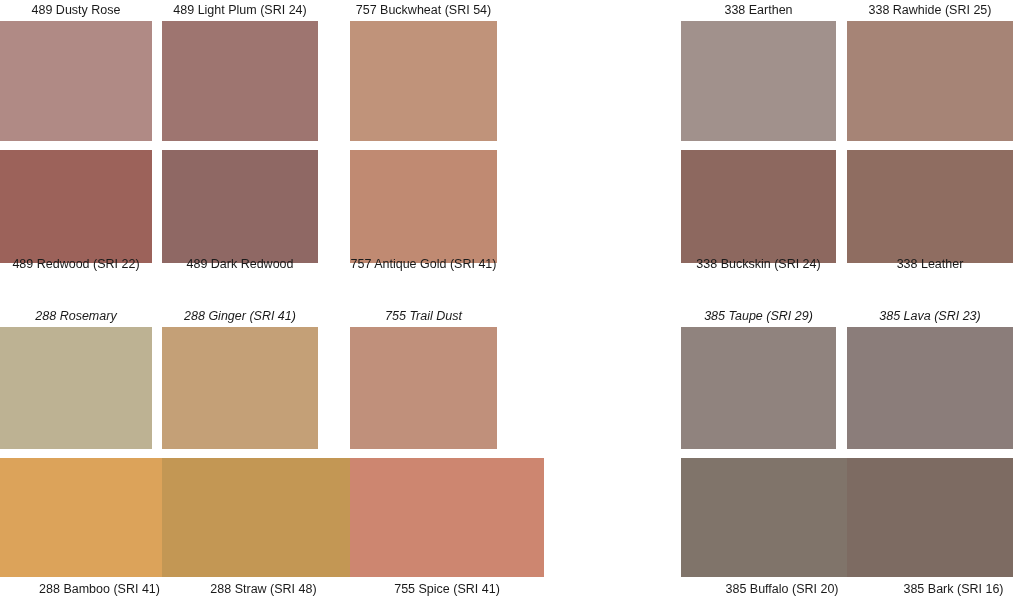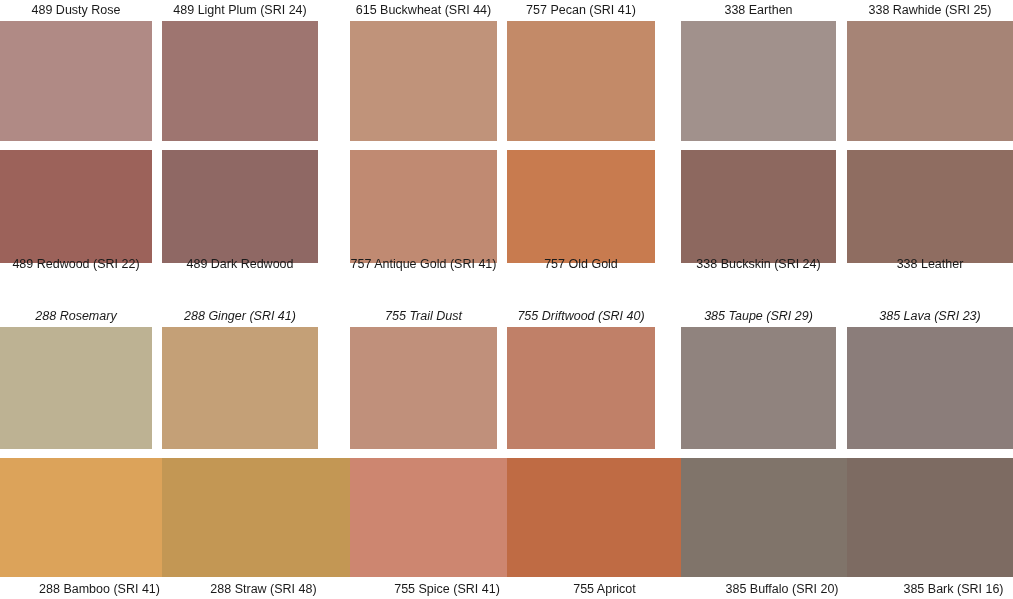--- a/index.html
+++ b/index.html
@@ -125,52 +125,34 @@
       <div class="cell row-3 label-bot">
         <div class="swatch" style="background-color: rgb(195, 151, 84);"></div>
         <div class="swatch-label">288 Straw (SRI 48)</div>
       </div>
     </div>
   </div>
 
   <div class="group group-1">
     <div class="col col-0">
       <div class="cell row-0 label-top">
-        <div class="swatch-label">615 Buckwheat (SRI 44)</div>
+        <div class="swatch-label">757 Buckwheat (SRI 54)</div>
         <div class="swatch" style="background-color: rgb(192, 147, 122);"></div>
       </div>
       <div class="cell row-1 label-bot">
         <div class="swatch" style="background-color: rgb(192, 138, 114);"></div>
         <div class="swatch-label">757 Antique Gold (SRI 41)</div>
       </div>
       <div class="cell row-2 label-top">
         <div class="swatch-label">755 Trail Dust</div>
         <div class="swatch" style="background-color: rgb(192, 144, 123);"></div>
       </div>
       <div class="cell row-3 label-bot">
         <div class="swatch" style="background-color: rgb(205, 134, 112);"></div>
         <div class="swatch-label">755 Spice (SRI 41)</div>
-      </div>
-    </div>
-    <div class="col col-1">
-      <div class="cell row-0 label-top">
-        <div class="swatch-label">757 Pecan (SRI 41)</div>
-        <div class="swatch" style="background-color: rgb(195, 138, 104);"></div>
-      </div>
-      <div class="cell row-1 label-bot">
-        <div class="swatch" style="background-color: rgb(200, 123, 79);"></div>
-        <div class="swatch-label">757 Old Gold</div>
-      </div>
-      <div class="cell row-2 label-top">
-        <div class="swatch-label">755 Driftwood (SRI 40)</div>
-        <div class="swatch" style="background-color: rgb(192, 128, 104);"></div>
-      </div>
-      <div class="cell row-3 label-bot">
-        <div class="swatch" style="background-color: rgb(191, 107, 68);"></div>
-        <div class="swatch-label">755 Apricot</div>
       </div>
     </div>
   </div>
 
   <div class="group group-2">
     <div class="col col-0">
       <div class="cell row-0 label-top">
         <div class="swatch-label">338 Earthen</div>
         <div class="swatch" style="background-color: rgb(161, 145, 140);"></div>
       </div>

